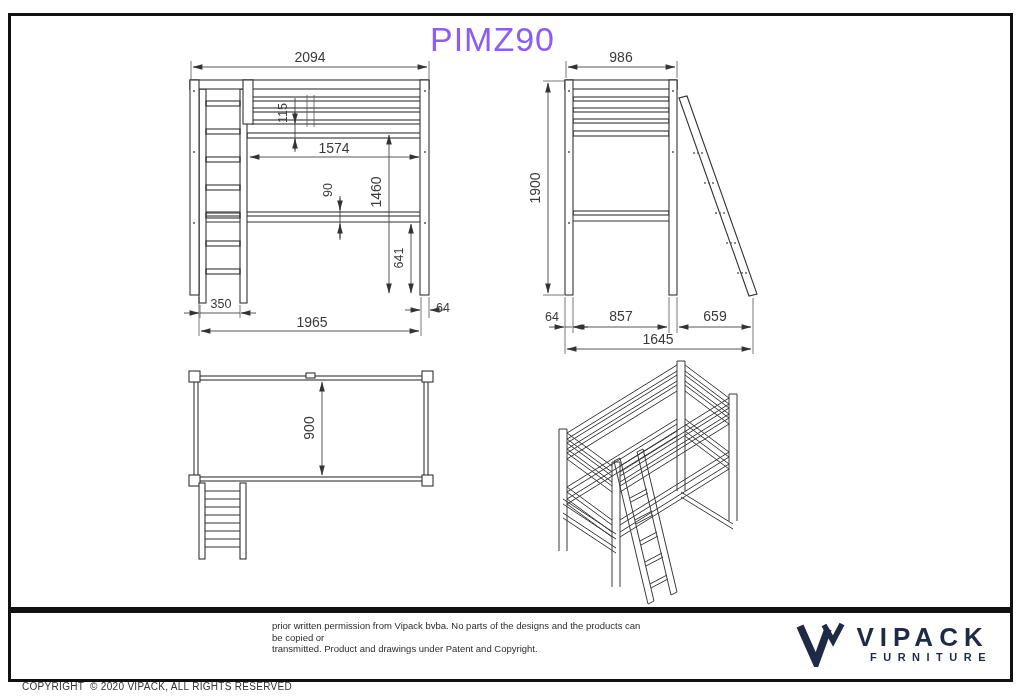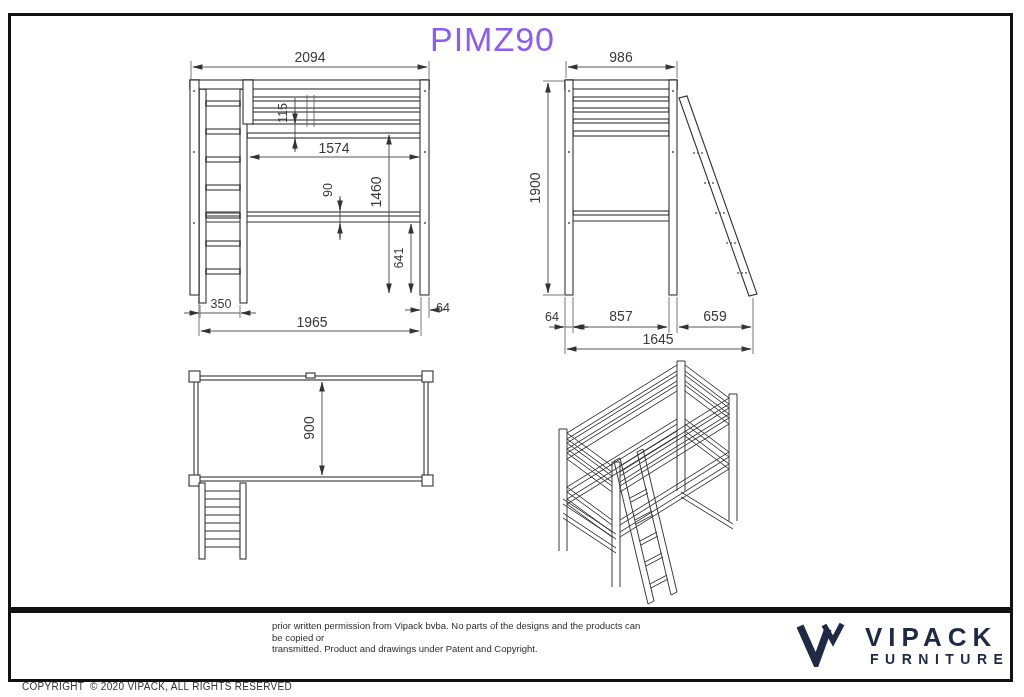--- a/index.html
+++ b/index.html
@@ -27,21 +27,21 @@
   .cmark{fill:#555;}
 
   .copyright{position:absolute;left:22px;top:681px;font-size:10px;color:#333;
     letter-spacing:0.3px;white-space:pre;}
   .legal{position:absolute;left:272px;top:620px;width:370px;font-size:9.5px;
     line-height:11.7px;color:#2b2b2b;}
   .logo{position:absolute;left:795px;top:620px;width:210px;height:50px;}
   .logo-mark{position:absolute;left:0;top:1px;}
   .logo-text{position:absolute;left:58px;top:4px;color:#1f2a44;text-align:center;}
   .logo-brand{font-size:26px;font-weight:700;letter-spacing:6px;line-height:26px;}
-  .logo-sub{font-size:14px;font-weight:700;letter-spacing:6.5px;margin-left:17px;margin-top:1px;}
+  .logo-sub{font-size:11px;font-weight:700;letter-spacing:6.5px;margin-left:17px;margin-top:1px;}
 </style>
 </head>
 <body>
 
 <div class="sheet-border"></div>
 <div class="footer-box"></div>
 
 <div class="page-title">PIMZ90</div>
 
 <svg class="drawing" width="1024" height="697" viewBox="0 0 1024 697">

